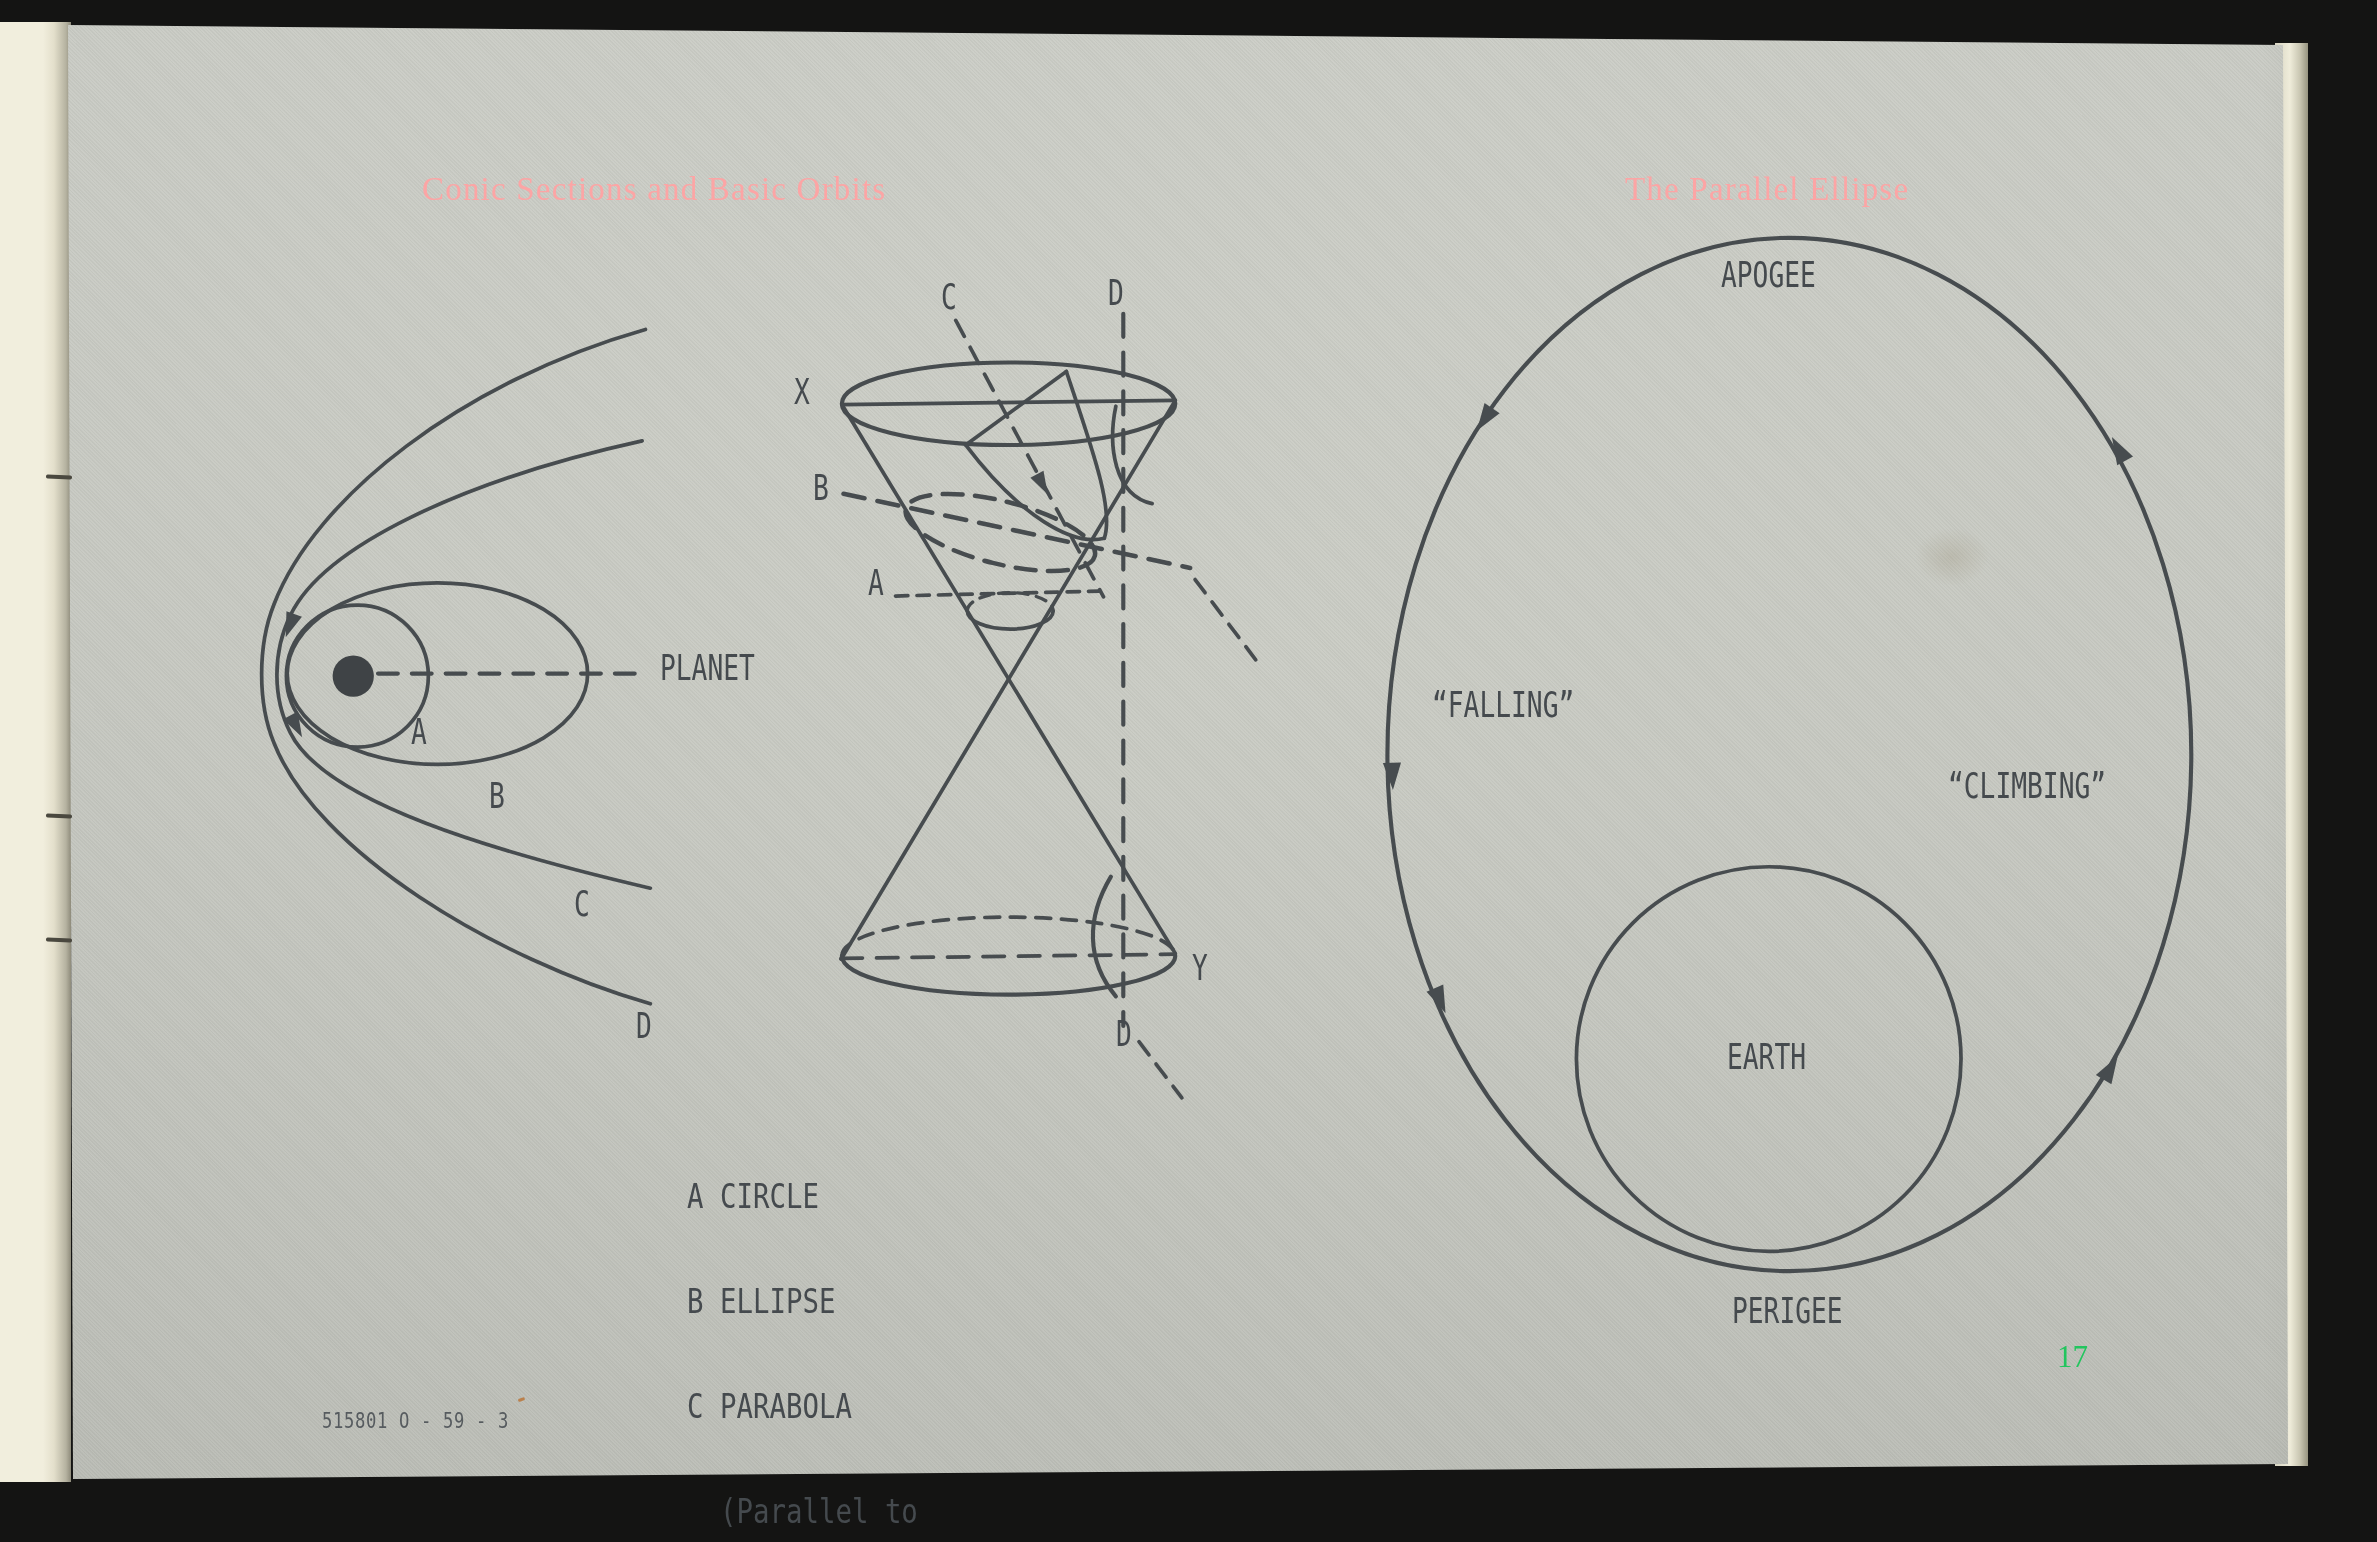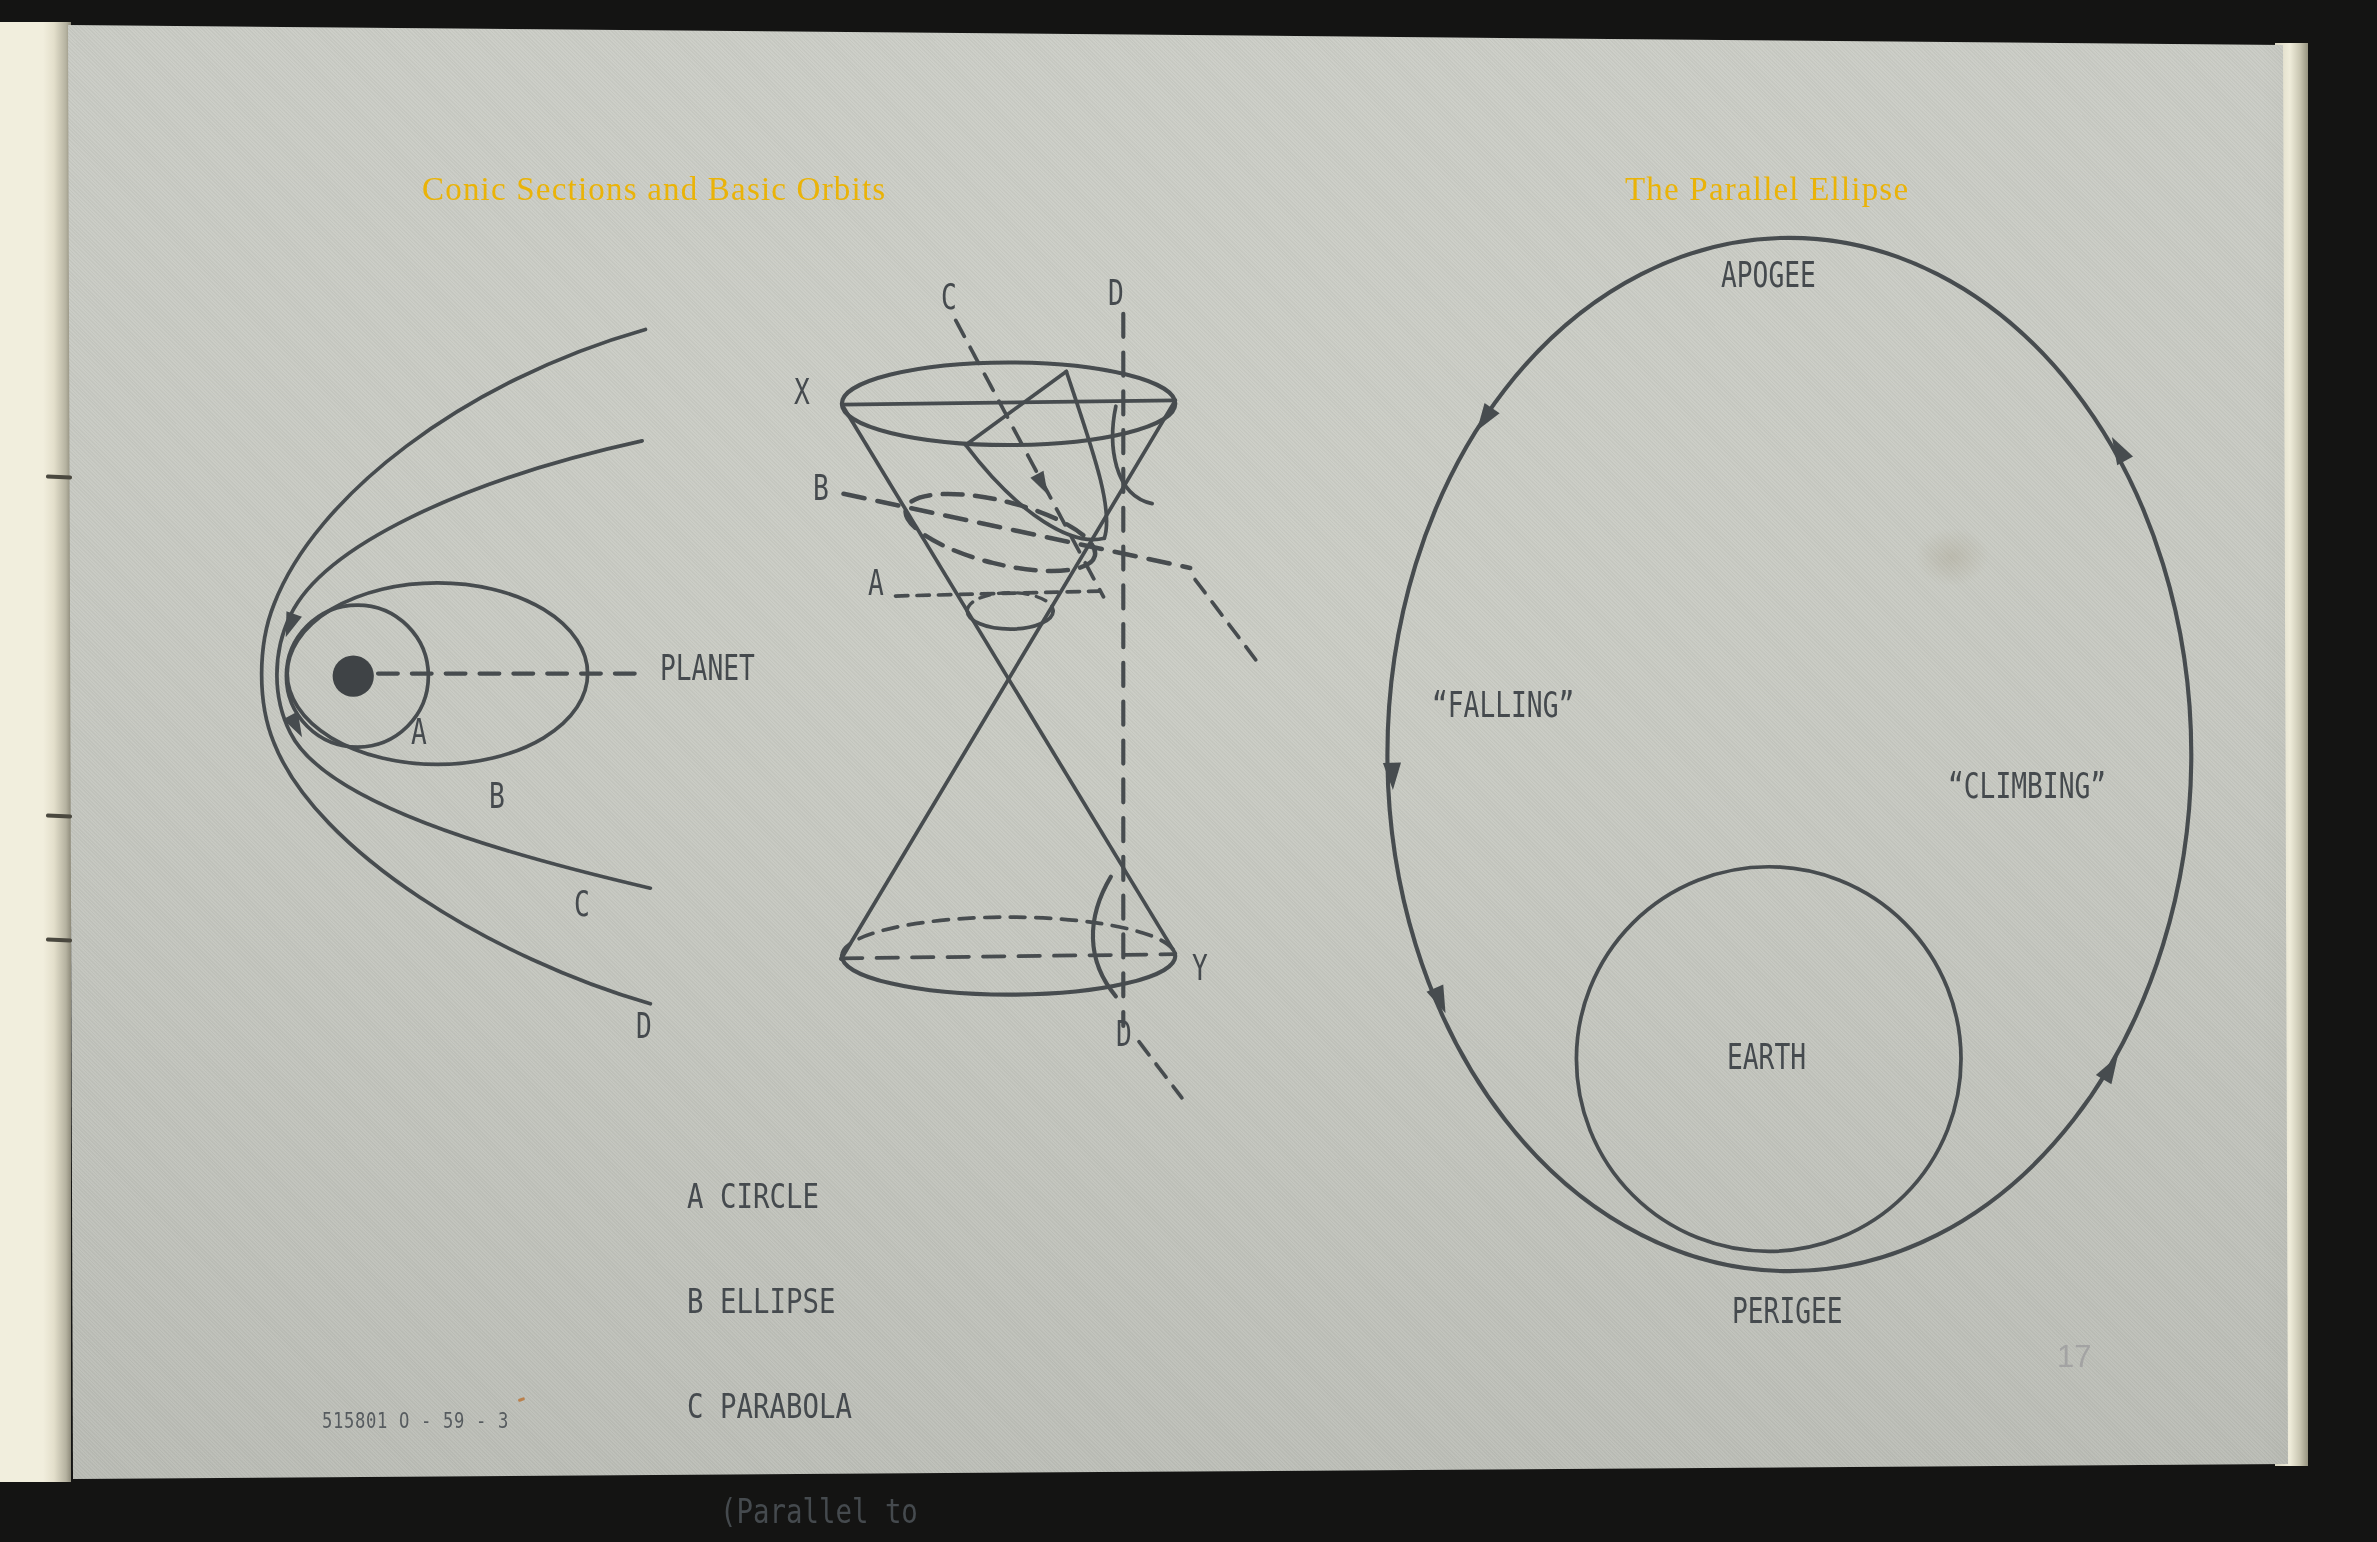--- a/index.html
+++ b/index.html
@@ -21,28 +21,28 @@
   .paper::after{content:"";position:absolute;inset:0;opacity:.55;pointer-events:none;
     background:repeating-linear-gradient(45deg,rgba(108,112,102,.10) 0 1.2px,rgba(236,237,231,.10) 1.2px 2.5px);}
   .stain{position:absolute;left:1915px;top:528px;width:74px;height:58px;border-radius:50%;z-index:3;
     background:radial-gradient(closest-side,rgba(140,128,100,.22),rgba(140,128,100,0));}
   .fleck{position:absolute;left:518px;top:1398px;width:7.4px;height:3.3px;border-radius:1.7px;z-index:3;
     background:rgba(186,118,58,.85);transform:rotate(-20deg);}
   
   svg.art{position:absolute;left:0;top:0;z-index:4;}
   .txt{position:absolute;z-index:5;white-space:pre;line-height:1;}
   .serif-title{font-family:"Liberation Serif","DejaVu Serif",serif;font-size:33px;
-    color:#eab308;letter-spacing:1.2px;}
+    color:#fca5a5;letter-spacing:1.2px;}
   .tech{font-family:"DejaVu Sans Mono","Liberation Mono",monospace;font-size:35px;color:#454a4e;
     transform:scaleX(.75);transform-origin:0 0;}
   .legend{font-family:"DejaVu Sans Mono","Liberation Mono",monospace;font-size:33px;color:#454a4e;
     line-height:35px;transform:scaleX(.83);transform-origin:0 0;}
   .code{font-family:"DejaVu Sans Mono","Liberation Mono",monospace;font-size:21.5px;color:#565b5f;
     letter-spacing:0.8px;transform:scaleX(.8);transform-origin:0 0;}
-  .pagenum{font-family:Liberation Sans, sans-serif;font-size:31px;color:#a3a3a3;}
+  .pagenum{font-family:Liberation Serif, serif;font-size:31px;color:#22c55e;}
 </style>
 </head>
 <body>
 
 <div id="canvas">
 
   <div class="edge-left"></div>
   <div class="edge-right"></div>
   <div class="staple" style="left:46px;top:475px;"></div>
   <div class="staple" style="left:46px;top:814px;"></div>

